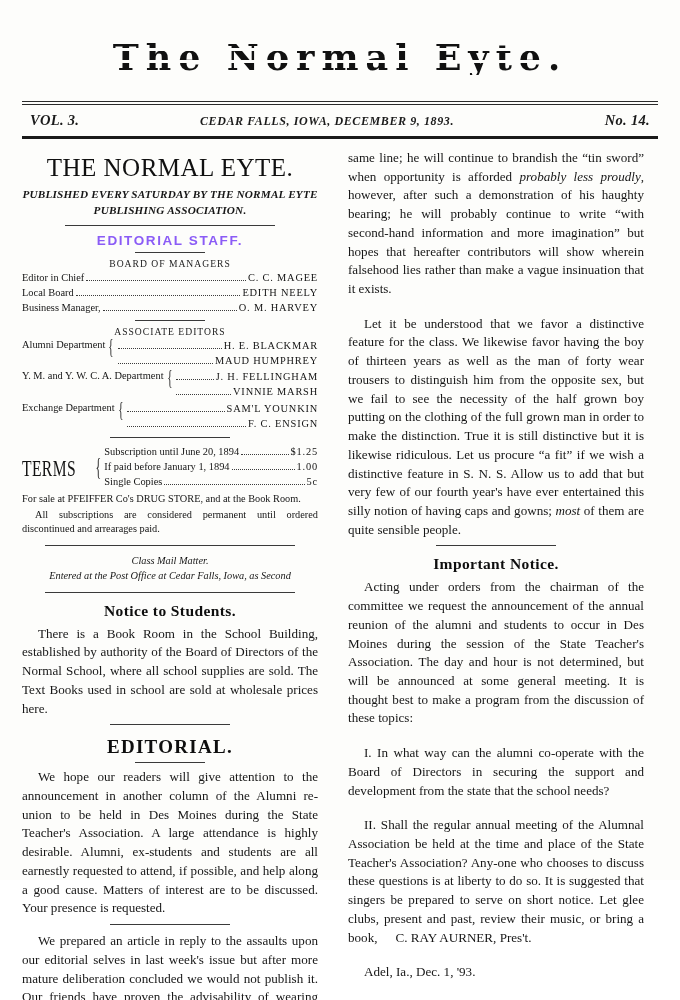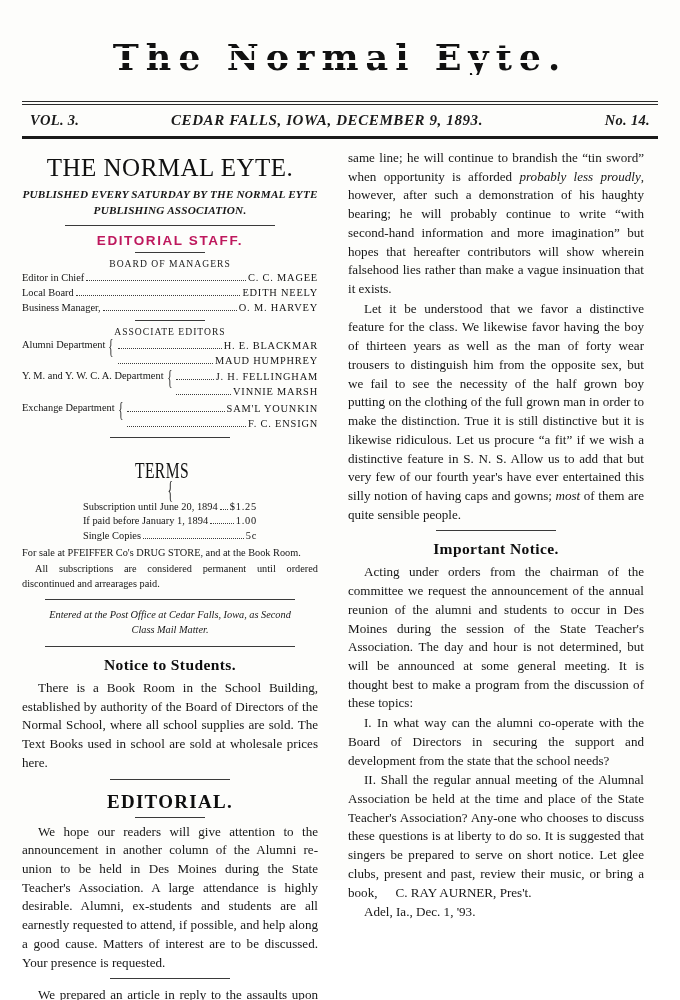--- a/index.html
+++ b/index.html
@@ -72,21 +72,21 @@
     font-family: "Liberation Serif", serif;
     font-weight: 700;
     font-style: italic;
     font-size: 14.5px;
     letter-spacing: 0.3px;
   }
   .volline .vol { flex: 0 0 auto; }
   .volline .city {
     flex: 1 1 auto;
     text-align: center;
-    font-size: 15px;
+    font-size: 12px;
     letter-spacing: 0.6px;
     padding-right: 30px;
   }
   .volline .no { flex: 0 0 auto; }
 
   
   .columns {
     display: flex;
     padding: 10px 22px 0 22px;
     box-sizing: border-box;
@@ -100,21 +100,21 @@
   p {
     margin: 0;
     font-size: 13.1px;
     line-height: 1.43;
     text-align: justify;
     text-justify: inter-word;
     text-indent: 16px;
     hyphens: none;
     color: #161616;
   }
-  p + p { margin-top: 1px; }
+  p + p { margin-top: 16px; }
 
   
   .flag-title {
     text-align: center;
     font-family: "Liberation Serif", serif;
     font-size: 25px;
     letter-spacing: 0.5px;
     margin: 5px 0 4px 0;
     color: #101010;
   }
@@ -136,21 +136,21 @@
   .short-rule.med  { width: 120px; margin: 6px auto 7px auto; }
   .short-rule.wide { width: 250px; margin: 8px auto 8px auto; }
 
   .staff-head {
     text-align: center;
     font-family: "Liberation Sans", sans-serif;
     font-weight: 700;
     font-size: 13.5px;
     letter-spacing: 1.6px;
     margin: 6px 0 0 0;
-    color: #be185d;
+    color: #8b5cf6;
   }
   .sub-head {
     text-align: center;
     font-size: 9.6px;
     letter-spacing: 1px;
     font-variant: small-caps;
     text-transform: uppercase;
     margin: 2px 0 2px 0;
     color: #222;
   }
@@ -197,22 +197,21 @@
   }
   .brace-block .pairs {
     flex: 1 1 auto;
     min-width: 0;
   }
 
   
   .terms-wrap {
     display: flex;
     align-items: center;
-    margin-top: 21px;
-    flex-direction: column;
+    margin-top: 7px;
   }
   .terms-word {
     flex: 0 0 auto;
     font-family: "Liberation Serif", serif;
     font-size: 19px;
     letter-spacing: 0.5px;
     transform: scaleX(0.82) scaleY(1.25);
     transform-origin: left center;
     color: #121212;
     padding-right: 4px;
@@ -377,22 +376,22 @@
             <span class="dots"></span>
             <span class="val">5c</span>
           </span>
         </span>
       </div>
 
       <p class="note-small">For sale at PFEIFFER Co's DRUG STORE, and at the Book Room.</p>
       <p class="note-small ind">All subscriptions are considered permanent until ordered discontinued and arrearages paid.</p>
 
       <div class="short-rule wide"></div>
+      <p class="entered">Class Mail Matter.</p>
       <p class="entered">Entered at the Post Office at Cedar Falls, Iowa, as Second</p>
-      <p class="entered">Class Mail Matter.</p>
       <div class="short-rule wide"></div>
 
       <h2 class="section">Notice to Students.</h2>
       <p>There is a Book Room in the School Building, established by authority of the Board of Directors of the Normal School, where all school supplies are sold. The Text Books used in school are sold at wholesale prices here.</p>
 
       <div class="short-rule med"></div>
 
       <h2 class="section big">EDITORIAL.</h2>
       <div class="short-rule tiny"></div>
 

